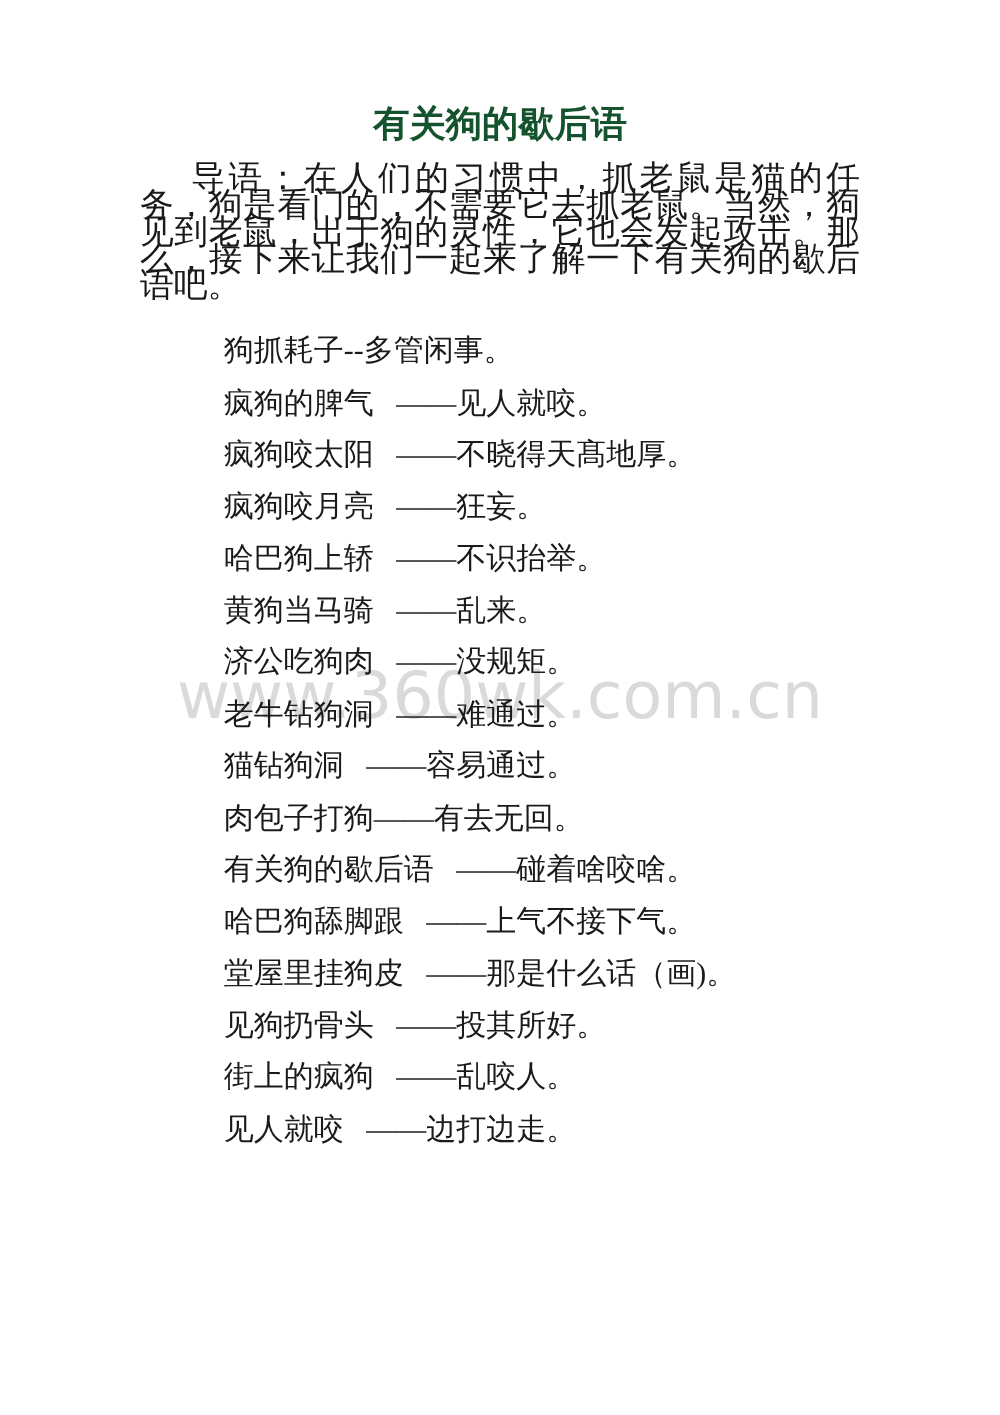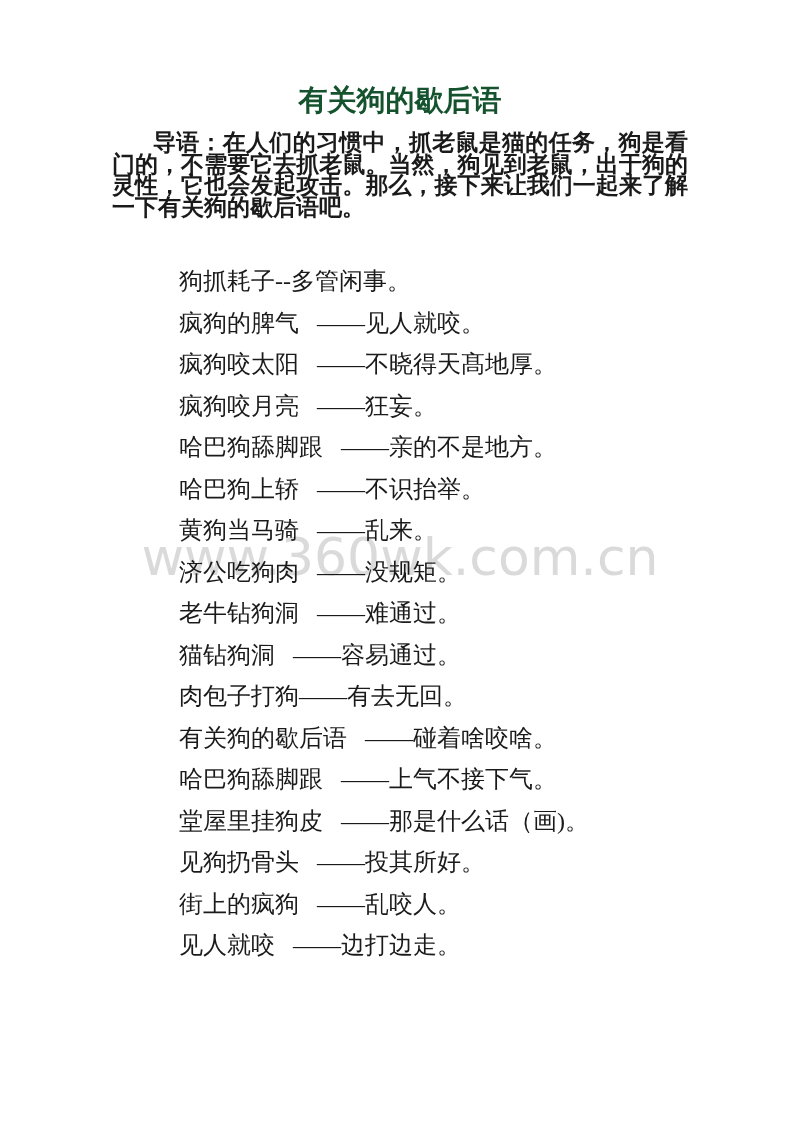--- a/index.html
+++ b/index.html
@@ -27,27 +27,26 @@
     font-weight: bold;
     line-height: 32px;
     z-index: 1;
   }
   .intro {
     position: absolute;
     top: 132px;
     left: 112px;
     width: 576px;
     margin: 0;
-    font-size: 23px;
+    font-size: 27px;
     line-height: 21.5px;
     text-align: justify;
     text-justify: inter-ideograph;
     text-indent: 41px;
     z-index: 1;
-    font-weight: bold;
   }
   .saying-list {
     position: absolute;
     top: 271px;
     left: 179px;
     width: 560px;
     z-index: 1;
   }
   .saying {
     margin: 0 0 21.5px 0;
@@ -80,21 +79,20 @@
 
   <h1 class="doc-title" style="color: #14532d;">有关狗的歇后语</h1>
 
   <p class="intro">导语：在人们的习惯中，抓老鼠是猫的任务，狗是看门的，不需要它去抓老鼠。当然，狗见到老鼠，出于狗的灵性，它也会发起攻击。那么，接下来让我们一起来了解一下有关狗的歇后语吧。</p>
 
   <div class="saying-list">
       <p class="saying">狗抓耗子--多管闲事。</p>
       <p class="saying">疯狗的脾气 ——见人就咬。</p>
       <p class="saying">疯狗咬太阳 ——不晓得天髙地厚。</p>
       <p class="saying">疯狗咬月亮 ——狂妄。</p>
-      <p class="saying">哈巴狗舔脚跟 ——亲的不是地方。</p>
       <p class="saying">哈巴狗上轿 ——不识抬举。</p>
       <p class="saying">黄狗当马骑 ——乱来。</p>
       <p class="saying">济公吃狗肉 ——没规矩。</p>
       <p class="saying">老牛钻狗洞 ——难通过。</p>
       <p class="saying">猫钻狗洞 ——容易通过。</p>
       <p class="saying">肉包子打狗——有去无回。</p>
       <p class="saying">有关狗的歇后语 ——碰着啥咬啥。</p>
       <p class="saying">哈巴狗舔脚跟 ——上气不接下气。</p>
       <p class="saying">堂屋里挂狗皮 ——那是什么话（画)。</p>
       <p class="saying">见狗扔骨头 ——投其所好。</p>

